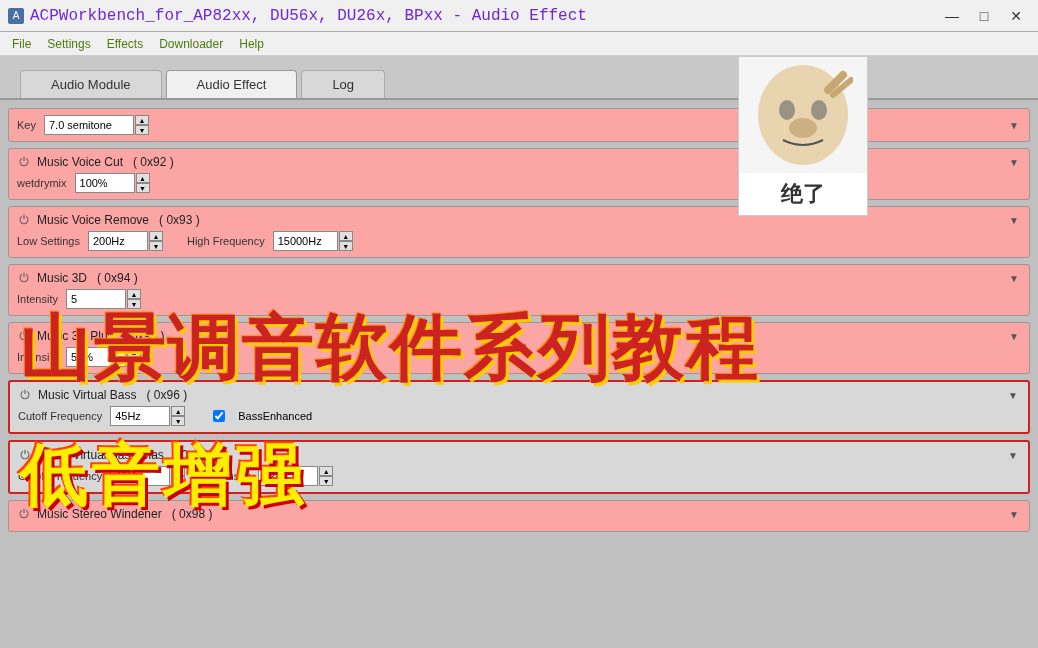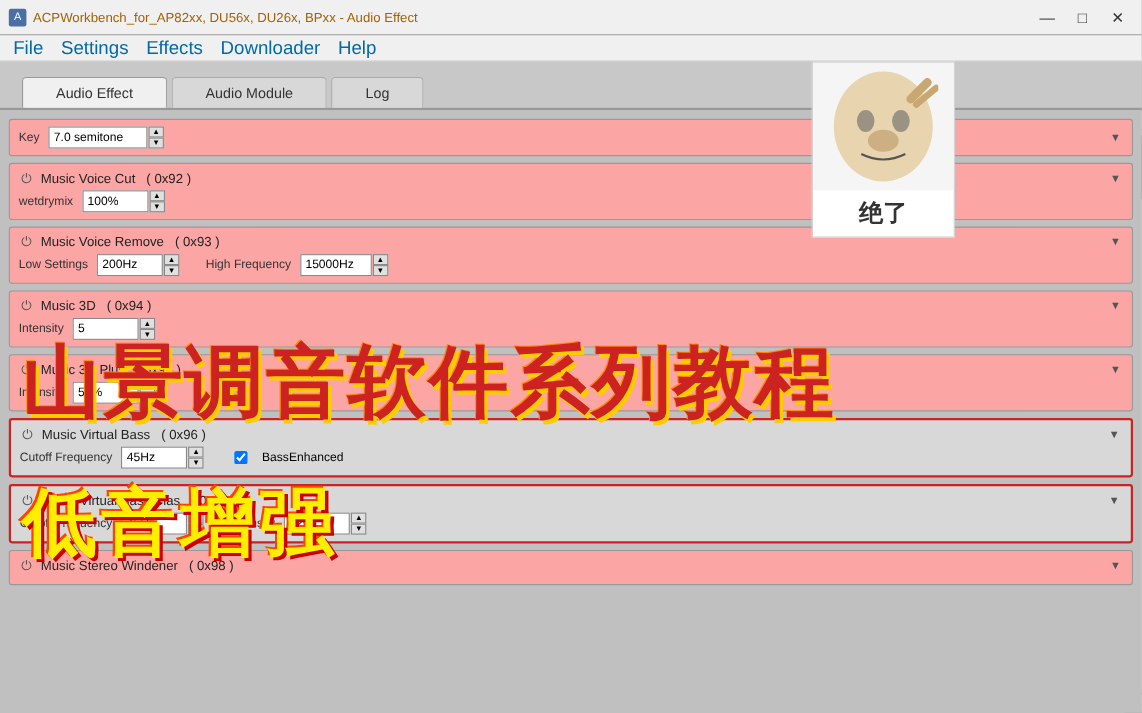--- a/index.html
+++ b/index.html
@@ -29,23 +29,24 @@
       background: #4a6fa5;
       border-radius: 2px;
       margin-right: 6px;
       display: flex;
       align-items: center;
       justify-content: center;
       color: white;
       font-size: 10px;
     }
     .title-bar-text {
-      font-size: 12px;
-      color: #a16207;
+      font-size: 16px;
+      color: #6d28d9;
       flex: 1;
+      font-family: Liberation Mono, monospace;
     }
     .title-bar-controls {
       display: flex;
       gap: 4px;
     }
     .title-btn {
       width: 28px;
       height: 22px;
       border: none;
       background: transparent;
@@ -62,22 +63,22 @@
       height: 24px;
       background: #f0f0f0;
       border-bottom: 1px solid #ccc;
       display: flex;
       align-items: center;
       padding: 0 4px;
     }
     .menu-item {
       padding: 2px 8px;
       cursor: pointer;
-      font-size: 17px;
-      color: #0369a1;
+      font-size: 12px;
+      color: #4d7c0f;
     }
 
     
     .tab-bar {
       height: 44px;
       background: #c8c8c8;
       display: flex;
       align-items: flex-end;
       padding: 0 20px;
       gap: 4px;
@@ -357,22 +358,22 @@
 
 <div class="menu-bar">
   <span class="menu-item">File</span>
   <span class="menu-item">Settings</span>
   <span class="menu-item">Effects</span>
   <span class="menu-item">Downloader</span>
   <span class="menu-item">Help</span>
 </div>
 
 <div class="tab-bar">
+  <div class="tab">Audio Module</div>
   <div class="tab active">Audio Effect</div>
-  <div class="tab">Audio Module</div>
   <div class="tab">Log</div>
 
   <div class="logo-area">
     <div class="logo-inner">
       <svg class="logo-icon" viewBox="0 0 32 32">
         <rect width="32" height="32" fill="#1a1a2e"></rect>
         <polygon points="8,26 16,8 24,26" fill="none" stroke="white" stroke-width="2.5"></polygon>
         <polygon points="4,28 10,18 16,28" fill="white" opacity="0.7"></polygon>
       </svg>
       <div>

